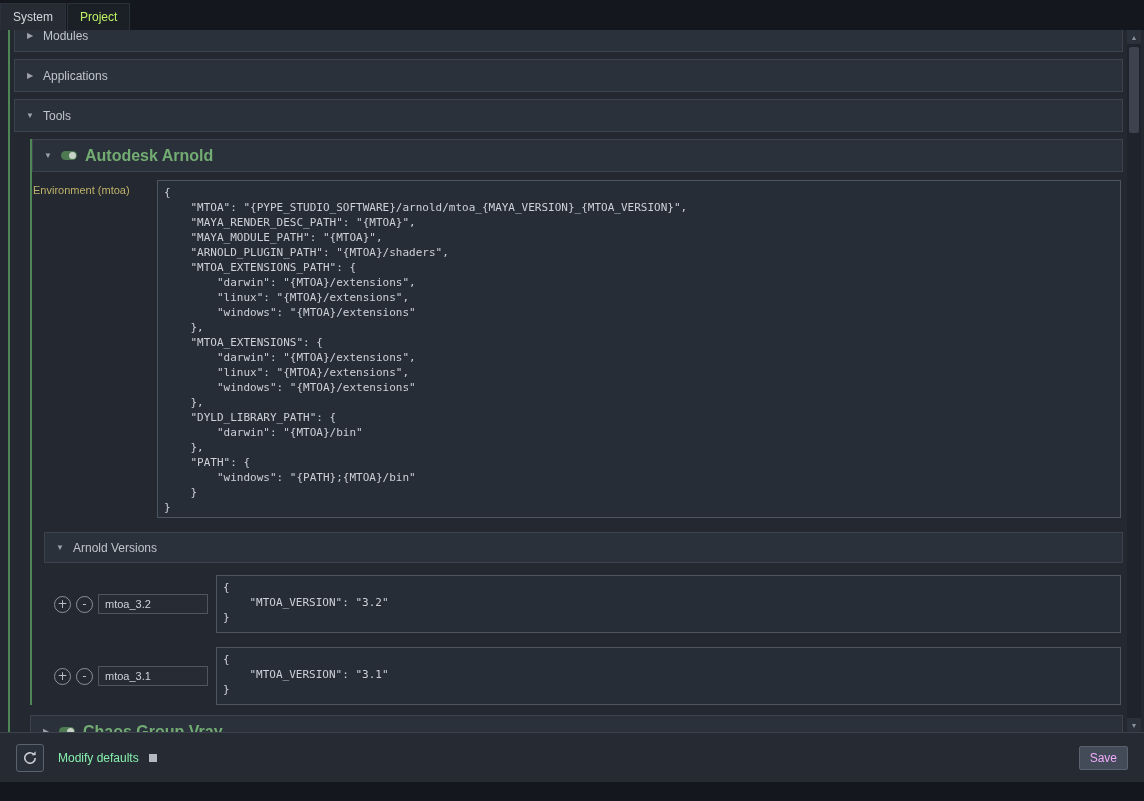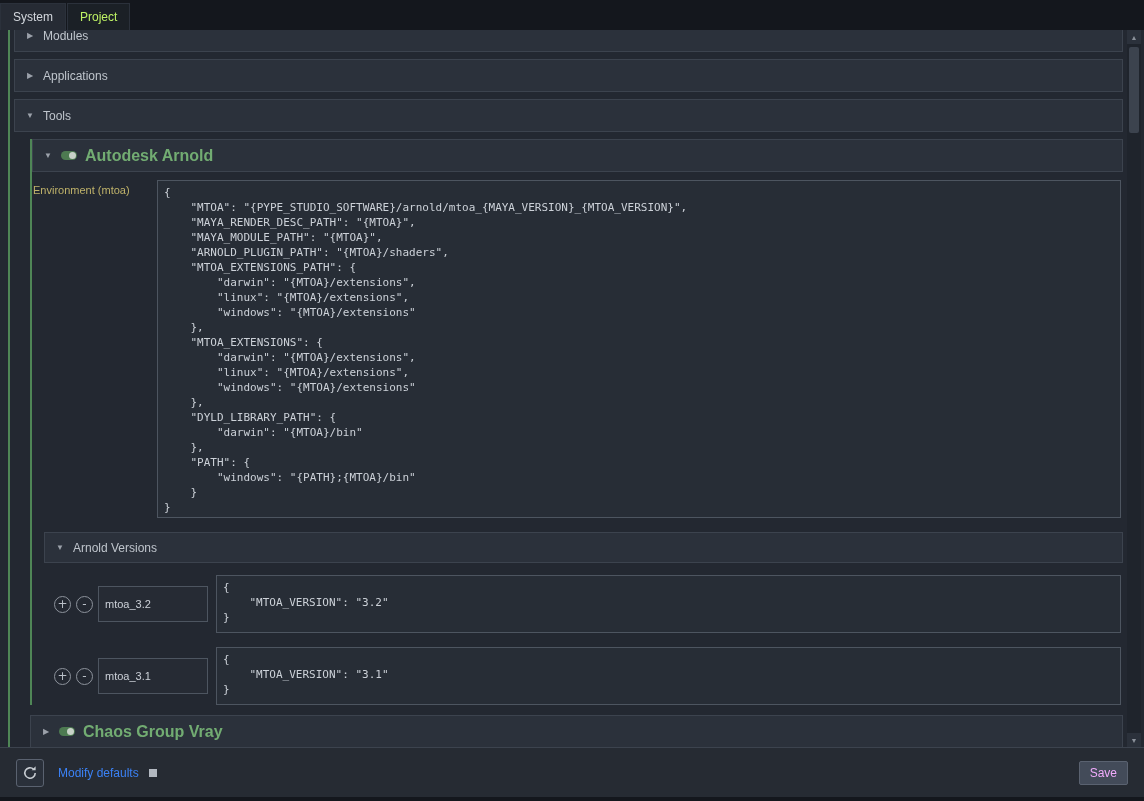--- a/index.html
+++ b/index.html
@@ -7,21 +7,21 @@
   body {
     font-family: "Liberation Sans", "DejaVu Sans", sans-serif;
     background: #14171d;
     color: #c3c8cf;
     overflow: hidden;
   }
   .window {
     width: 1144px; height: 801px;
     display: flex; flex-direction: column;
     background: #14171d;
-    padding-bottom: 4px;
+    padding-bottom: 19px;
   }
 
   
   .tabbar {
     height: 30px; background: #14171d;
     display: flex; align-items: flex-end;
   }
   .tab {
     height: 27px; padding: 0 12px;
     display: inline-flex; align-items: center;
@@ -126,21 +126,21 @@
   }
   .circle-btn {
     width: 17px; height: 17px; border-radius: 50%;
     background: transparent; border: 1px solid #8d939c;
     color: #b9bfc7; font-size: 12px; line-height: 1;
     display: inline-flex; align-items: center; justify-content: center;
     cursor: default; padding: 0;
     font-family: "DejaVu Sans", sans-serif;
   }
   .version-name {
-    width: 110px; height: 36px;
+    width: 110px; height: 20px;
     background: #262b34; border: 1px solid #4d5560;
     color: #ccd1d8; font-size: 11px; padding: 0 6px;
     outline: none;
     font-family: "Liberation Sans", sans-serif;
   }
 
   .vray-header { margin-top: 10px; }
 
   
   .scrollbar {
@@ -167,21 +167,21 @@
     display: flex; align-items: center;
     padding: 0 16px; gap: 14px;
   }
   .refresh-btn {
     width: 28px; height: 28px;
     background: #2a303a; border: 1px solid #5a6270; border-radius: 3px;
     display: flex; align-items: center; justify-content: center;
     cursor: default; padding: 0;
   }
   .modify-wrap { display: flex; align-items: center; gap: 10px; }
-  .modify-label { font-size: 12px; color: #3b82f6; }
+  .modify-label { font-size: 12px; color: #86efac; }
   .modify-square {
     width: 8px; height: 8px; background: #b3b9c1; display: inline-block;
   }
   .save-btn {
     margin-left: auto;
     background: #434b59; border: 1px solid #5a6270; border-radius: 2px;
     color: #f0abfc; font-size: 12px; padding: 4px 10px;
     cursor: default;
     font-family: "Liberation Sans", sans-serif;
   }

